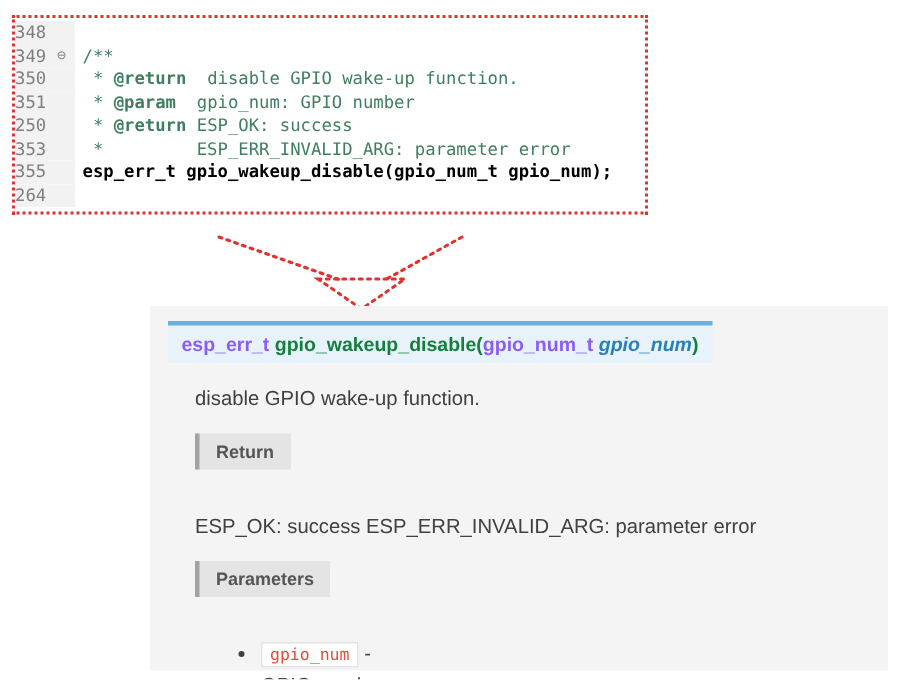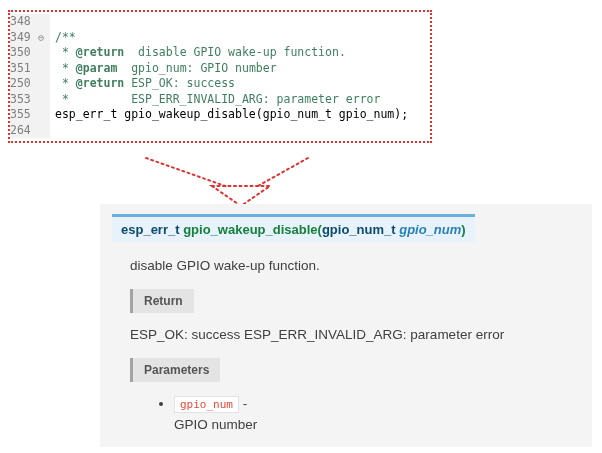--- a/index.html
+++ b/index.html
@@ -13,42 +13,42 @@
     font-size:11.5px; line-height:15.5px;
     padding:2px 0 3px 0; box-sizing:border-box;
   }
   .code-line { display:flex; white-space:pre; }
   .gutter { flex:0 0 40px; display:flex; background:#f2f2f2; color:#7f7f7f; }
   .ln { display:inline-block; width:24px; text-align:left; }
   .fold { display:inline-block; width:14px; text-align:center; color:#8a8a8a; font-size:10px; }
   .code-content { padding-left:5px; }
   .cmt { color:#3F7F5F; }
   .tag { color:#3F7F5F; font-weight:bold; }
-  .code-k { color:#000000; font-weight:normal;margin-top:33px; }
+  .code-k { color:#000000; font-weight:bold;margin-top:33px; }
 
   
   .arrow { position:absolute; left:128px; top:156px; }
   .dash { stroke:#e03131; stroke-width:2; stroke-dasharray:2 3.5; fill:none; stroke-linecap:round; }
 
   
   .doc-panel {
     position:absolute; left:100px; top:204px; width:492px; height:243px;
     background:#f4f4f4; box-sizing:border-box; padding:10px 12px;
     color:#404040; font-size:13.5px;
   }
   .sig {
     display:inline-block; background:#e7f2fa; border-top:3px solid #6ab0de;
     padding:5px 9px; font-weight:bold; font-size:13px; color:#404040;
   }
-  .sig .type { color:#0c4a6e; cursor:pointer; }
+  .sig .type { color:#8b5cf6; cursor:pointer; }
   .sig .fname { color:#15803d;text-align:right; }
   .sig .pname { color:#2980b9; font-style:italic; }
   .brief { margin:16px 0 0 18px; }
   .sec-label {
-    display:inline-block; margin:16px 0 0 18px;
+    display:inline-block; margin:16px 0 16px 18px;
     background:#e4e4e4; border-left:3px solid #a3a3a3;
     padding:5px 11px; font-size:12px; font-weight:bold; color:#555555;
   }
   .sec-label-row { display:block; }
   .ret-text { margin:14px 0 0 18px; }
   .params-list { margin:14px 0 0 46px; padding-left:16px; }
   .params-list li { list-style:disc; }
   .chip {
     font-family:"DejaVu Sans Mono","Liberation Mono",monospace;
     font-size:11px; color:#e74c3c; background:#ffffff;

